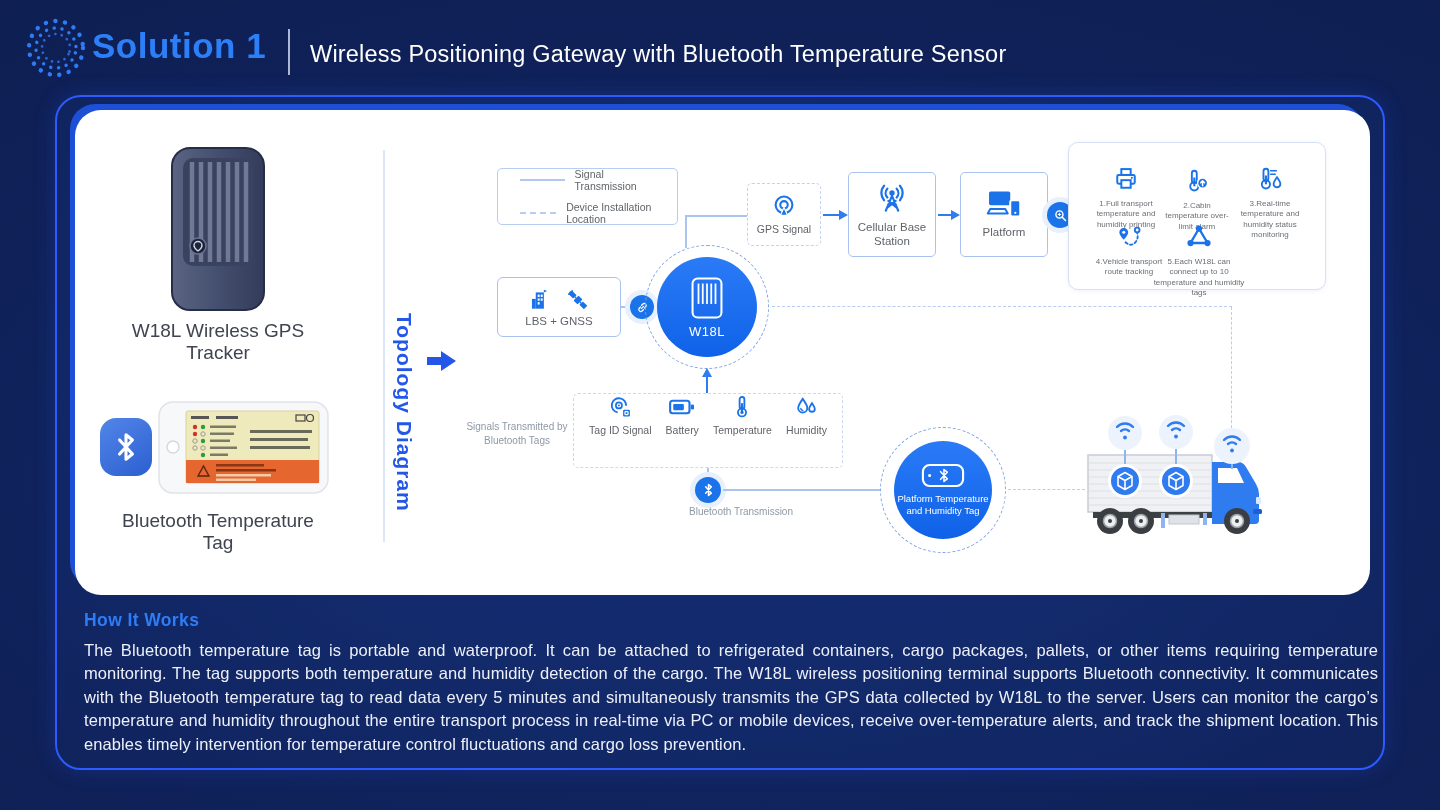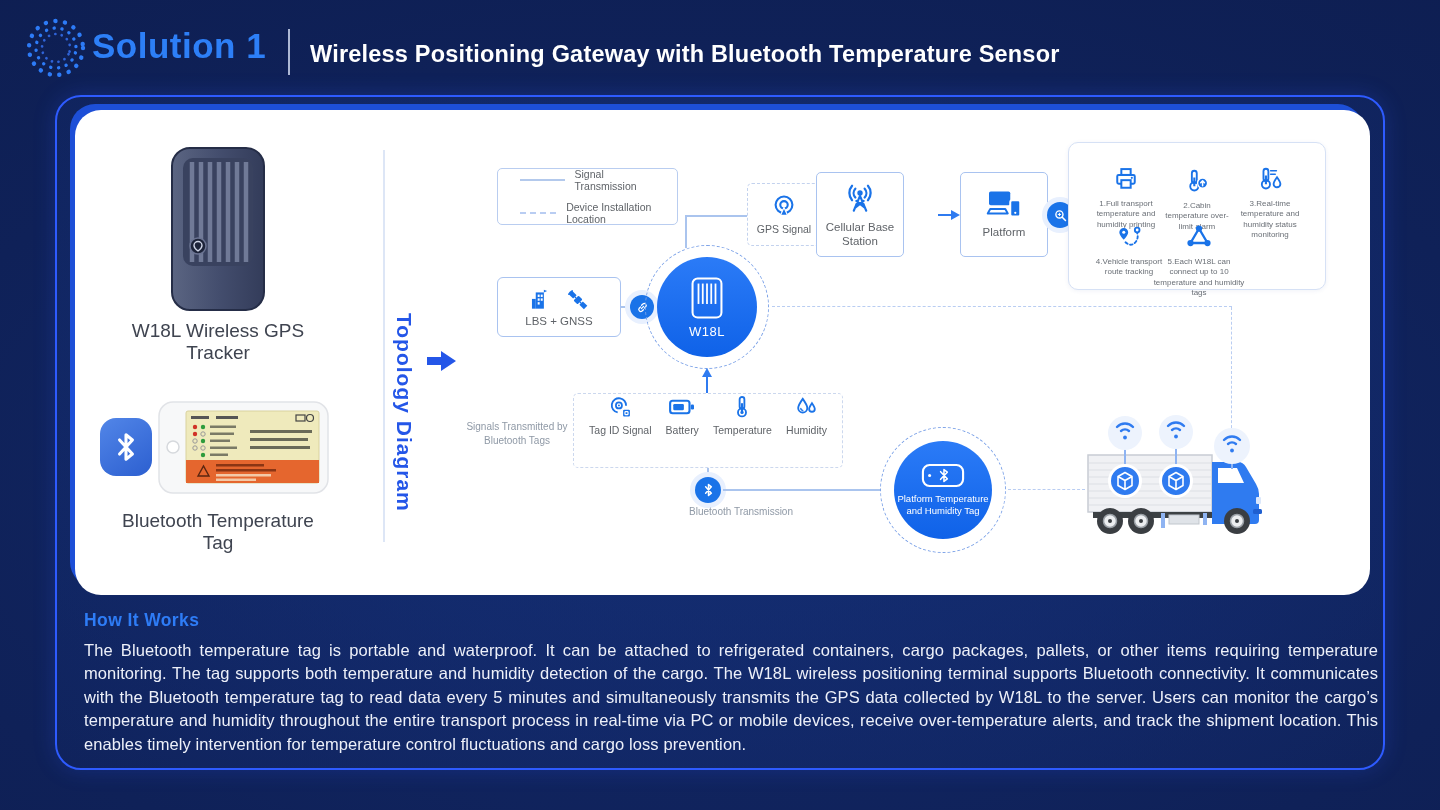--- a/index.html
+++ b/index.html
@@ -5,21 +5,21 @@
   * { margin:0; padding:0; box-sizing:border-box; }
   html,body { width:1440px; height:810px; }
   body { font-family:"Liberation Sans", sans-serif; overflow:hidden; }
   .page { position:relative; width:1440px; height:810px;
     background: radial-gradient(130% 120% at 50% 60%, #13296a 0%, #0f2158 45%, #0c1a48 100%); }
   .abs { position:absolute; }
 
   
   .solution-label { left:92px; top:26px; font-size:35px; font-weight:bold; color:#2d7ff7; letter-spacing:.5px; }
   .header-divider { left:288px; top:29px; width:2px; height:46px; background:#c9d4ea; opacity:.85; }
-  .main-title { left:310px; top:41px; font-size:23.5px; font-weight:bold; color:#ffffff; letter-spacing:.2px; }
+  .main-title { left:310px; top:41px; font-size:23.5px; font-weight:normal; color:#ffffff; letter-spacing:.2px; }
 
   
   .content-frame { left:55px; top:95px; width:1330px; height:675px; border:2px solid #2e5bff; border-radius:26px;
     background: radial-gradient(120% 140% at 50% 40%, #142e74 0%, rgba(15,33,88,0) 70%);
     box-shadow: 0 0 22px rgba(46,91,255,.22); }
   .panel { left:75px; top:110px; width:1295px; height:485px; background:#ffffff; border-radius:26px;
     box-shadow: -6px -7px 0 -1px #1d4fd7; }
 
   
   .product-label { font-size:19px; line-height:1.18; color:#3f4450; text-align:center; }
@@ -33,21 +33,21 @@
   .dbox { background:#fff; display:flex; flex-direction:column; align-items:center; justify-content:center; text-align:center; }
   .box-label { font-size:11.5px; color:#5f6368; line-height:1.25; }
   .legend-box { left:422px; top:58px; width:181px; height:57px; border:1px solid #b9cdf0; border-radius:5px;
     display:flex; flex-direction:column; justify-content:center; gap:9px; padding:0 22px; }
   .legend-row { display:flex; align-items:center; gap:10px; }
   .legend-line-solid { width:52px; height:0; border-top:2px solid #b3c9ec; }
   .legend-line-dashed { width:52px; height:0; border-top:2px dashed #b9cdf2; }
   .legend-text { font-size:10.5px; color:#5f6368; }
 
   .gps-box { left:672px; top:73px; width:74px; height:63px; border:1.3px dashed #c3d2ee; border-radius:5px; gap:3px; }
-  .cellular-box { left:741px; top:62px; width:88px; height:85px; border:1.2px solid #a9c3f0; border-radius:5px; gap:5px; padding:0 6px; }
+  .cellular-box { left:773px; top:62px; width:88px; height:85px; border:1.2px solid #a9c3f0; border-radius:5px; gap:5px; padding:0 6px; }
   .platform-box { left:885px; top:62px; width:88px; height:85px; border:1.2px solid #a9c3f0; border-radius:5px; gap:6px; }
   .lbs-box { left:422px; top:167px; width:124px; height:60px; border:1.2px solid #a9c3f0; border-radius:6px; gap:0; }
   .lbs-icons { display:flex; align-items:center; gap:12px; }
 
   .features-panel { left:993px; top:32px; width:258px; height:148px; background:#fff; border:1px solid #d6e1f5; border-radius:10px;
     box-shadow:0 1px 4px rgba(60,90,160,.08); }
   .feature-item { position:absolute; display:flex; flex-direction:column; align-items:center; gap:6px; text-align:center; }
   .feature-text { font-size:8px; line-height:1.3; color:#6a6f76; }
 
   .signals-box { left:498px; top:283px; width:270px; height:75px; border:1.4px dashed #ccd8ee; border-radius:5px;

